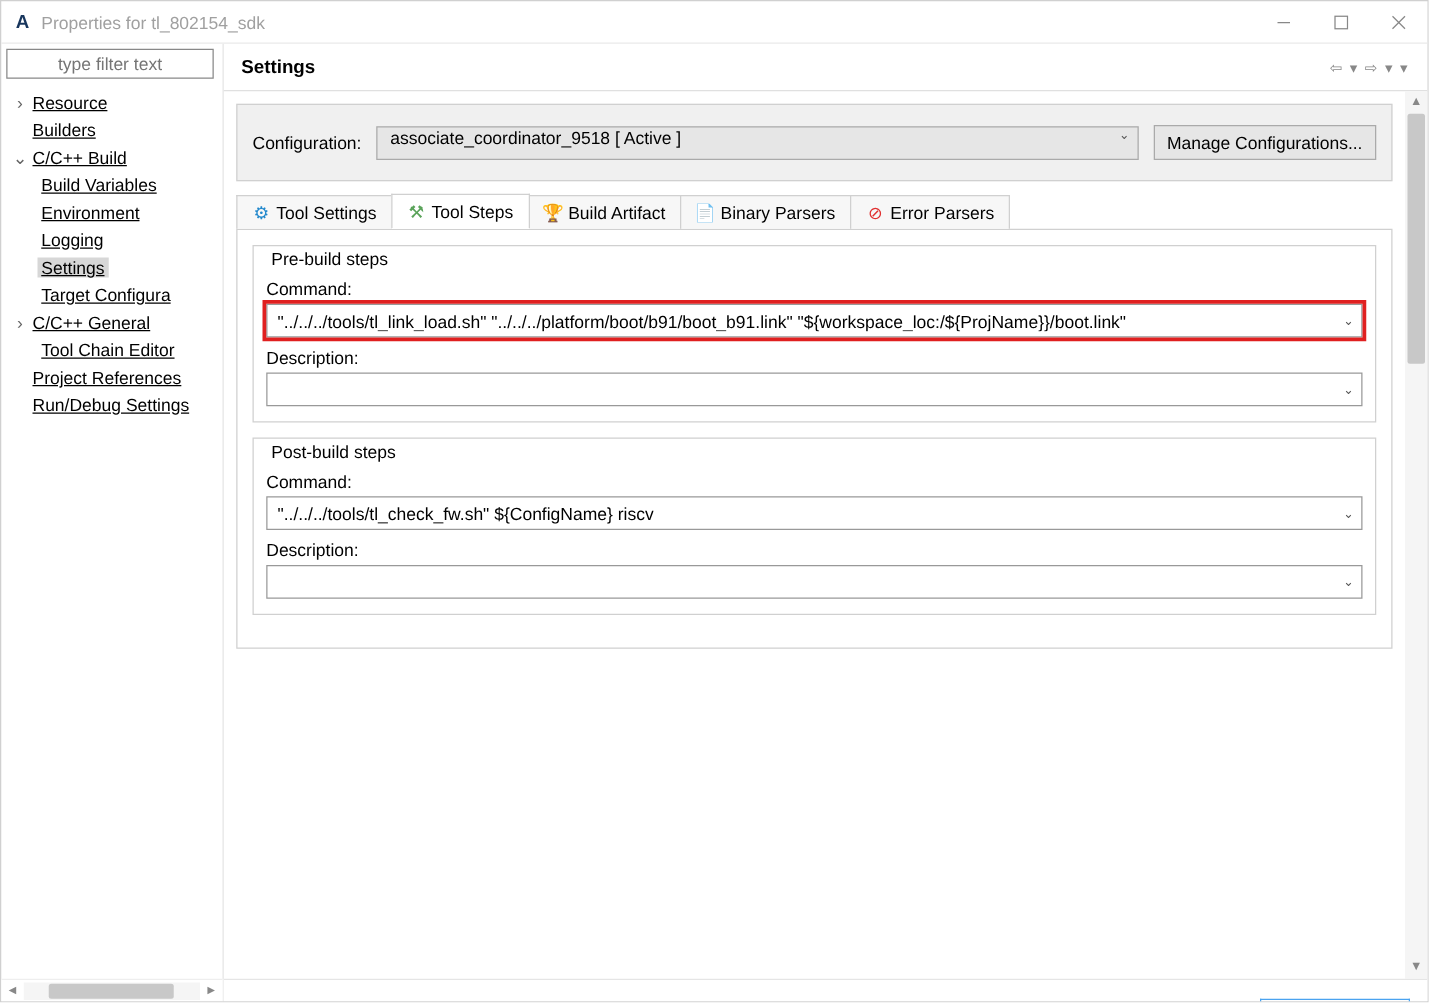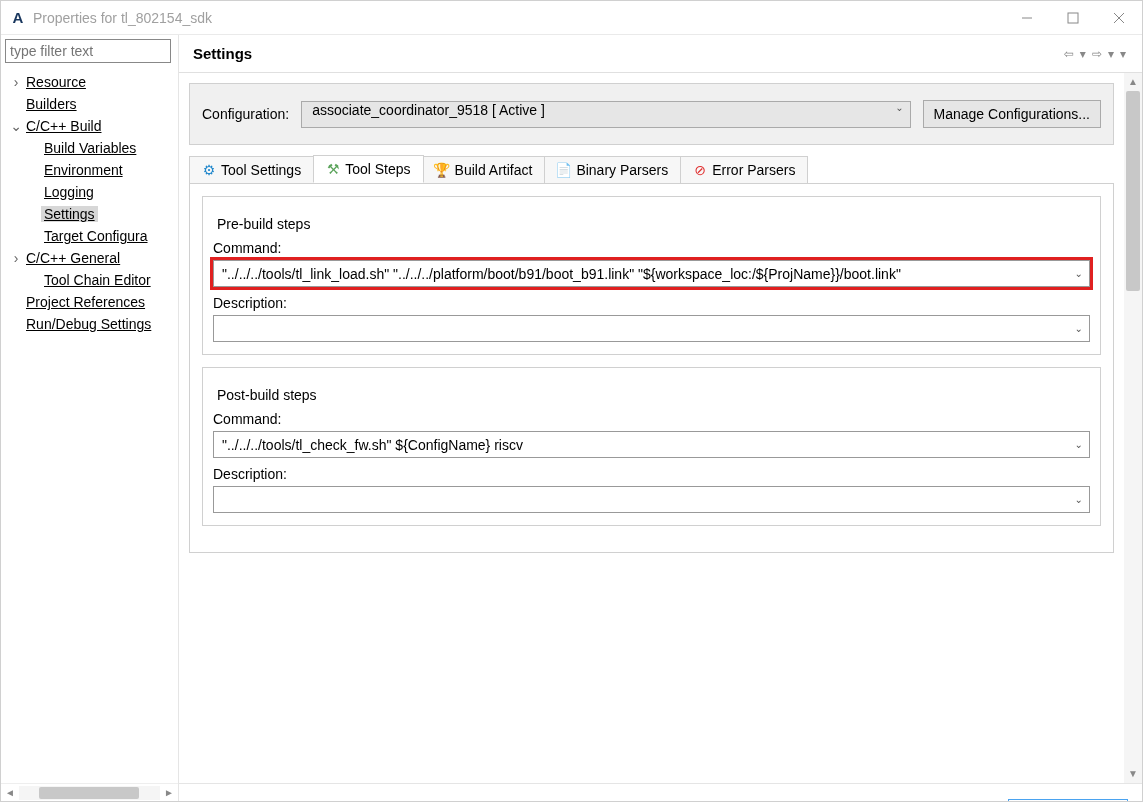--- a/index.html
+++ b/index.html
@@ -26,32 +26,32 @@
   .win-btn svg { stroke:#888; }
   .main {
     flex:1 1 auto; display:flex; min-height:0;
   }
   .sidebar {
     width:178px; border-right:1px solid #e5e5e5; display:flex; flex-direction:column;
     height:100%;
   }
   .filter-input {
     margin:4px; width:166px; height:24px; border:1px solid #888;
-    font-size:14px; padding:2px 4px; color:#3b82f6; outline:none;
+    font-size:14px; padding:2px 4px; color:#3b82f6; outline:none;text-align:center;
   }
   .tree {
     flex:1 1 auto; overflow:hidden; font-size:14px; line-height:22px;
     padding-top:4px;
   }
   .tree .row { white-space:nowrap; cursor:default; padding-left:8px;text-decoration:underline; }
   .tree .row .tw {
     display:inline-block; width:14px; text-align:center; color:#666;
   }
   .tree .row.l1 { padding-left:8px; }
-  .tree .row.l2 { padding-left:40px; }
+  .tree .row.l2 { padding-left:29px; }
   .tree .row.sel span.lbl { background:#d7d7d7; }
   .tree .lbl { padding:0 3px; }
   .hscroll {
     height:18px; border-top:1px solid #eee; display:flex; align-items:center;
     background:#fff;
   }
   .hscroll .btn { width:18px; text-align:center; color:#888; font-size:10px; }
   .hscroll .track { flex:1 1 auto; height:14px; background:#f5f5f5; position:relative; }
   .hscroll .thumb { position:absolute; left:20px; top:1px; width:100px; height:12px; background:#c8c8c8; border-radius:2px; }
 
@@ -101,21 +101,21 @@
     padding:5px 12px; border:1px solid #d0d0d0; border-bottom:none;
     background:#f7f7f7; font-size:14px; margin-right:-1px;
   }
   .tab.active { background:#fff; border-bottom:1px solid #fff; position:relative; z-index:2; }
   .tab .ti { width:14px; height:14px; display:inline-flex; align-items:center; justify-content:center; }
   .tabpage {
     border:1px solid #d0d0d0; padding:12px 12px 14px 12px; background:#fff;
   }
 
   .fieldset {
-    border:1px solid #d0d0d0; padding:19px 10px 12px 10px; margin-bottom:12px;
+    border:1px solid #d0d0d0; padding:2px 10px 12px 10px; margin-bottom:12px;
   }
   .fieldset .legend {
     margin-top:-18px; background:#fff; display:inline-block; padding:0 4px; font-size:14px;
   }
   .fld-label { font-size:14px; margin:8px 0 4px; }
   .cmd-combo {
     height:27px; border:1px solid #999; display:flex; align-items:center;
     justify-content:space-between; padding:0 6px 0 8px; font-size:14px; background:#fff;
   }
   .cmd-combo .arr { color:#555; font-size:10px; }

